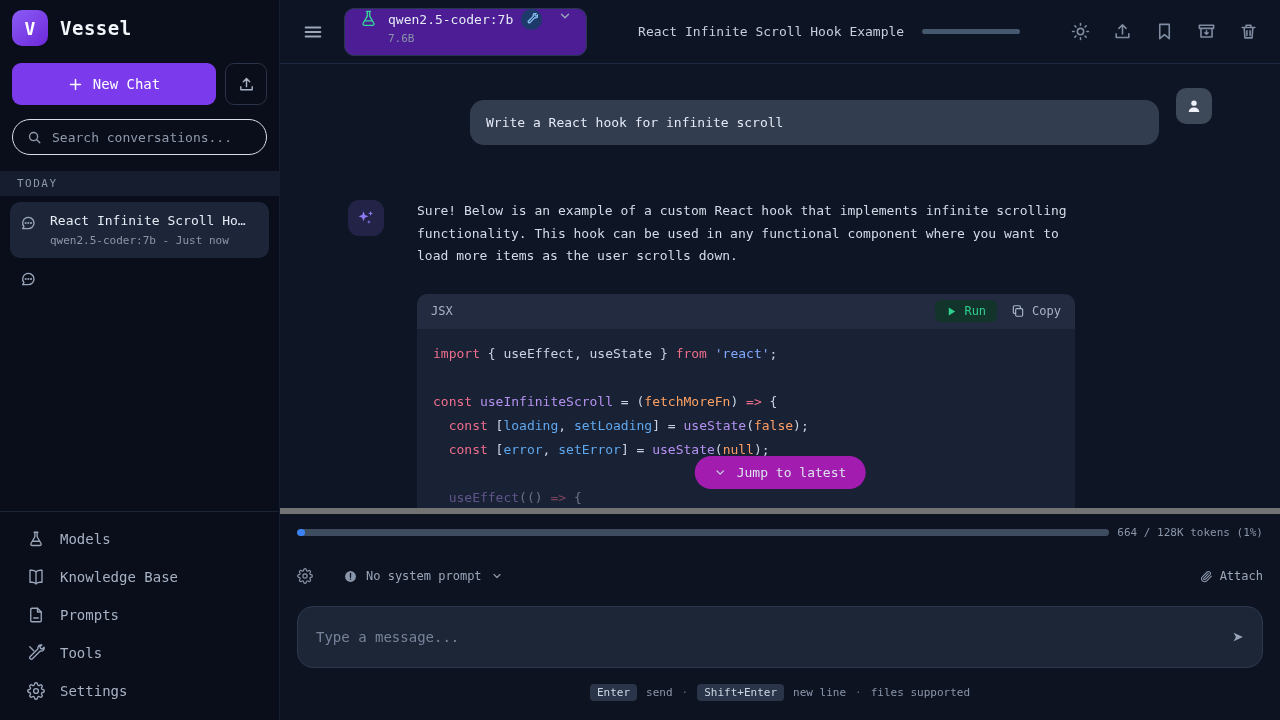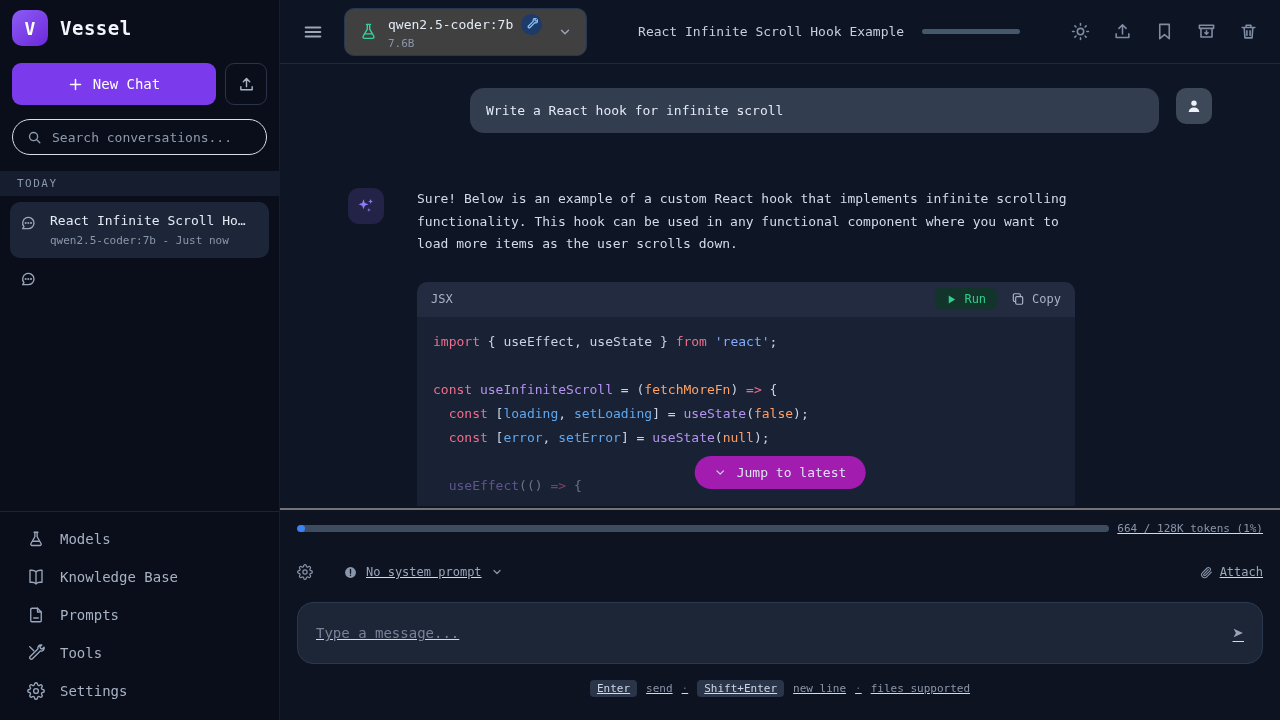--- a/index.html
+++ b/index.html
@@ -73,22 +73,22 @@
 
   
   .main { flex:1; display:flex; flex-direction:column; height:720px; background:#0e1524; }
 
   .topbar {
     height:64px; flex:none; display:flex; align-items:center;
     background:#0d1423; border-bottom:1px solid #1d2940; padding:0 22px;
   }
   .hamburger { color:#9aa6ba; cursor:pointer; margin-right:20px; }
   .model-select {
-    height:48px; border:1px solid #283650; background:#404040; border-radius:10px;
-    display:flex; align-items:center; gap:10px; padding:0 14px; cursor:pointer;
+    height:48px; border:1px solid #283650; background:#4c1d95; border-radius:10px;
+    display:flex; align-items:flex-start; gap:10px; padding:0 14px; cursor:pointer;
   }
   .model-flask { color:#34d399; }
   .model-texts { display:flex; flex-direction:column; gap:2px; }
   .model-line1 { display:flex; align-items:center; gap:8px; }
   .model-name { font-size:13px; color:#e4ebf5; }
   .cap-badge {
     width:21px; height:21px; border-radius:50%; background:#1d3a6b;
     display:flex; align-items:center; justify-content:center; color:#8ec2f5;
   }
   .model-size { font-size:11px; color:#8a96aa; }
@@ -101,21 +101,21 @@
   .topbar-actions { display:flex; align-items:center; gap:23px; color:#7f8ca1; }
   .topbar-actions .tb-icon { cursor:pointer; }
 
   
   .chat-area { height:444px; flex:none; position:relative; overflow:hidden; }
   .chat-column { width:864px; margin:0 auto; padding-top:24px; }
 
   .user-row { display:flex; gap:17px; padding-left:122px; align-items:flex-start; }
   .user-bubble {
     flex:1; background:#333d50; border-radius:14px; padding:15px 16px;
-    font-size:13px; color:#e3e9f4;
+    font-size:13px; color:#e3e9f4;margin-top:12px;
   }
   .user-avatar {
     width:36px; height:36px; border-radius:10px; background:#3d4859; flex:none;
     display:flex; align-items:center; justify-content:center; color:#eef2f8;
   }
 
   .assistant-row { display:flex; gap:33px; margin-top:55px; align-items:flex-start; }
   .assistant-avatar {
     width:36px; height:36px; border-radius:11px; background:#232347; flex:none;
     display:flex; align-items:center; justify-content:center; color:#8f7bf5;
@@ -154,21 +154,21 @@
 
   .jump-latest {
     position:absolute; left:50%; transform:translateX(-50%); bottom:19px;
     background:#a21caf; border:none; border-radius:18px; padding:9px 19px;
     color:#dde4ef; font-family:inherit; font-size:13px; cursor:pointer;
     display:flex; align-items:center; gap:10px;
   }
   .jump-latest .chev { color:#c2cdde; }
 
   
-  .composer { flex:1; border-top:2px solid #737373; background:#0d1321; padding:12px 17px 0;text-decoration:underline; }
+  .composer { flex:1; border-top:6px solid #737373; background:#0d1321; padding:12px 17px 0; }
   .token-row { display:flex; align-items:center; gap:8px; }
   .token-track { flex:1; height:7px; border-radius:4px; background:#3e4c60; overflow:hidden; }
   .token-fill { height:100%; min-width:7px; border-radius:4px; background:#3b82f6; }
   .token-label { font-size:11px; color:#8a96aa; white-space:nowrap; }
 
   .prompt-row { display:flex; align-items:center; margin-top:29px; color:#8a96aa; }
   .prompt-gear { cursor:pointer; }
   .prompt-select { display:flex; align-items:center; gap:9px; margin-left:31px; cursor:pointer; }
   .prompt-select span { font-size:12px; color:#9aa6b8; }
   .attach-link { margin-left:auto; display:flex; align-items:center; gap:7px; cursor:pointer; }

